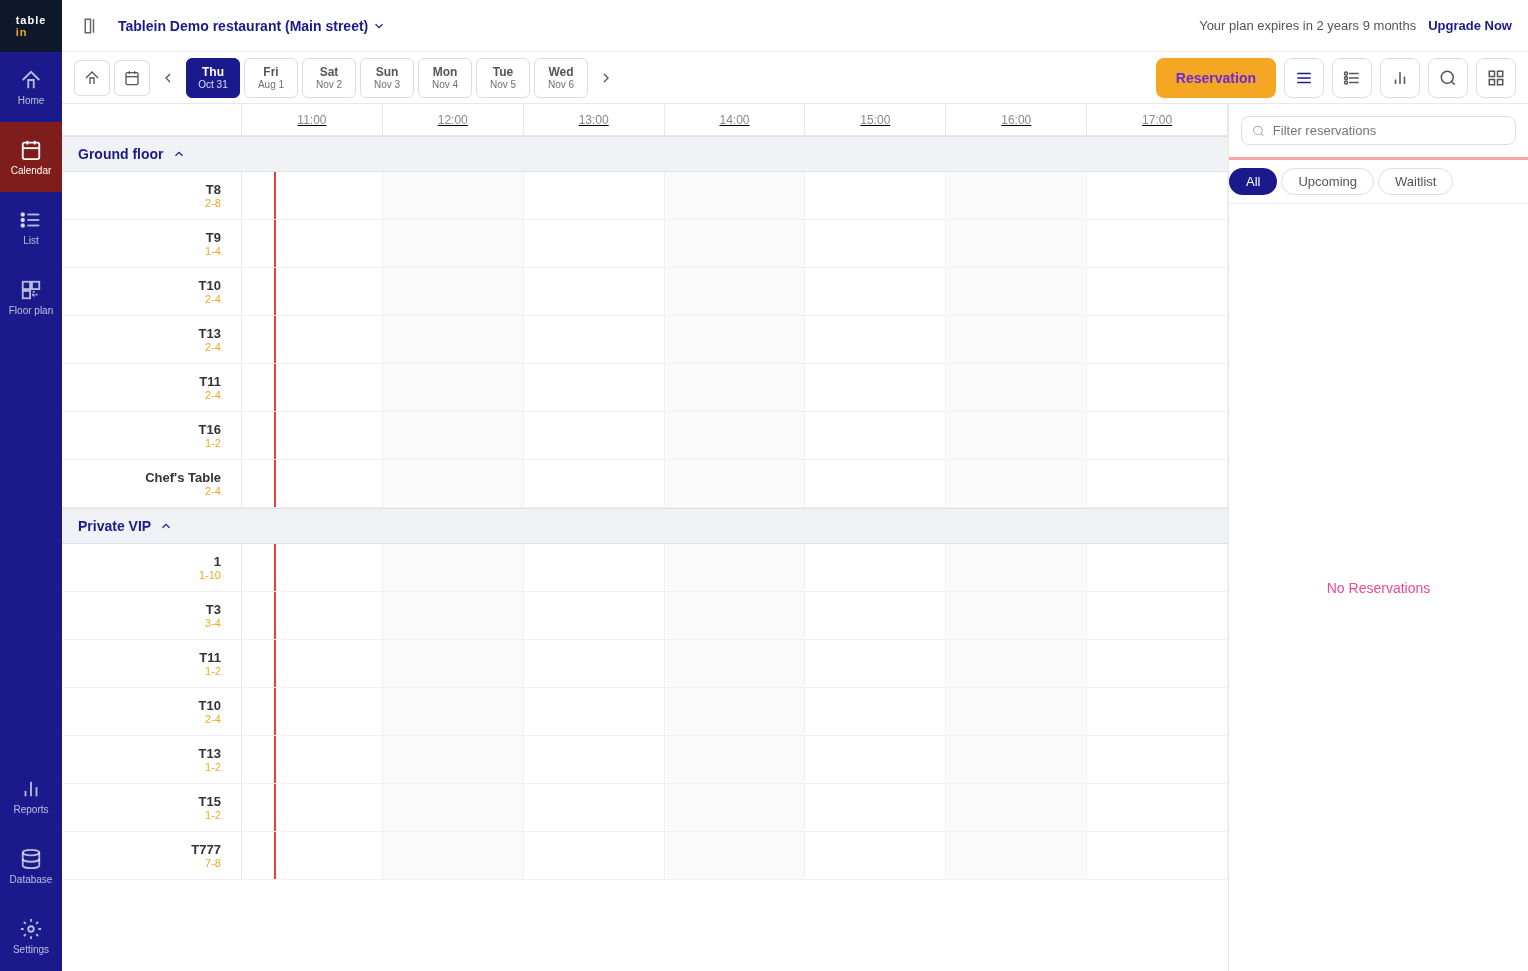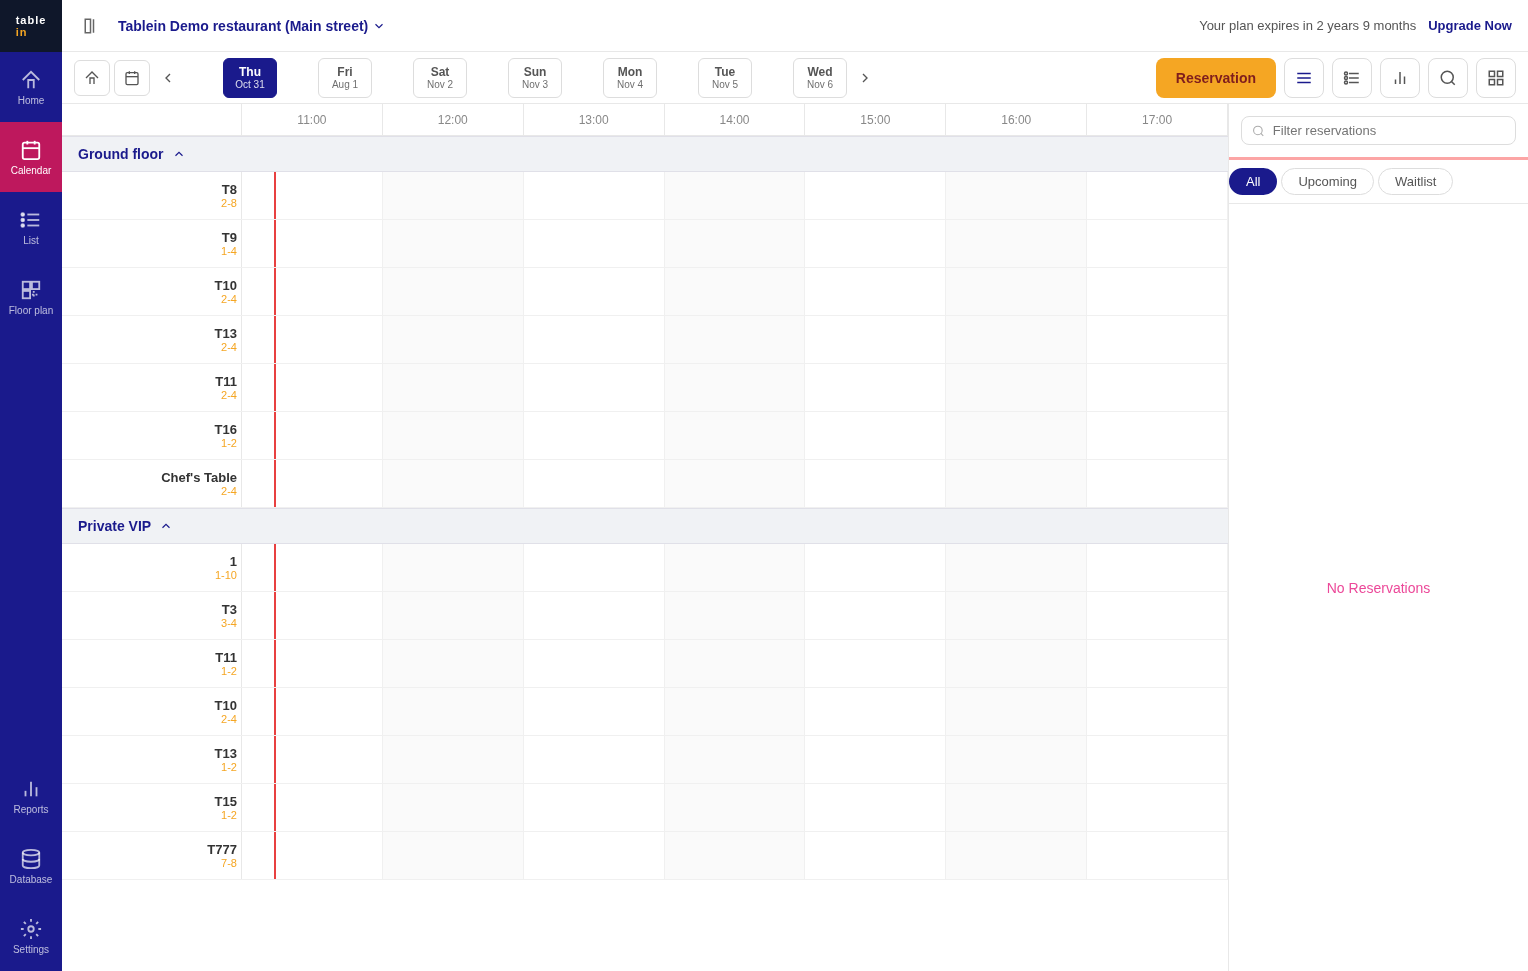--- a/index.html
+++ b/index.html
@@ -36,21 +36,21 @@
       flex-direction: column;
       align-items: center;
       justify-content: center;
       cursor: pointer;
       color: rgba(255,255,255,0.7);
       font-size: 10px;
       gap: 4px;
       text-decoration: none;
     }
     .sidebar-item.active {
-      background: #be185d;
+      background: #7f1d1d;
       color: white;
     }
     .sidebar-item svg { width: 22px; height: 22px; }
     .sidebar-item span { font-size: 10px; }
     .sidebar-bottom {
       margin-top: auto;
     }
 
     
     .main {
@@ -146,38 +146,37 @@
       background: white;
       display: flex;
       flex-direction: column;
       align-items: center;
       justify-content: center;
       cursor: pointer;
       font-size: 11px;
       color: #555;
       padding: 0 6px;
       flex-shrink: 0;
-      margin-left: 37px;
     }
     .day-btn.active {
       background: #1a1a8c;
       color: white;
       border-color: #1a1a8c;
     }
     .day-btn .day-name { font-weight: 600; font-size: 12px; }
     .day-btn .day-date { font-size: 10px; opacity: 0.85; }
     .navbar-right {
       margin-left: auto;
       display: flex;
       align-items: center;
       gap: 8px;
     }
     .reservation-btn {
       background: #f5a623;
-      color: #7f1d1d;
+      color: #6d28d9;
       border: none;
       border-radius: 8px;
       padding: 8px 20px;
       font-size: 14px;
       font-weight: 600;
       cursor: pointer;
       height: 40px;
     }
     .icon-btn {
       width: 40px;
@@ -207,20 +206,21 @@
       overflow: hidden;
     }
 
     
     .time-header {
       display: flex;
       background: white;
       border-bottom: 1px solid #e8e8e8;
       height: 32px;
       flex-shrink: 0;
+      text-decoration: underline;
     }
     .table-label-col {
       width: 180px;
       flex-shrink: 0;
       border-right: 1px solid #e8e8e8;
     }
     .time-slots {
       flex: 1;
       display: flex;
       overflow: hidden;
@@ -268,21 +268,21 @@
       border-bottom: 1px solid #f0f0f0;
       position: relative;
     }
     .table-info {
       width: 180px;
       flex-shrink: 0;
       display: flex;
       flex-direction: column;
       align-items: flex-end;
       justify-content: center;
-      padding-right: 4px;
+      padding-right: 20px;
       border-right: 1px solid #e8e8e8;
     }
     .table-name {
       font-size: 13px;
       font-weight: 600;
       color: #333;
     }
     .table-capacity {
       font-size: 11px;
       color: #f5a623;

